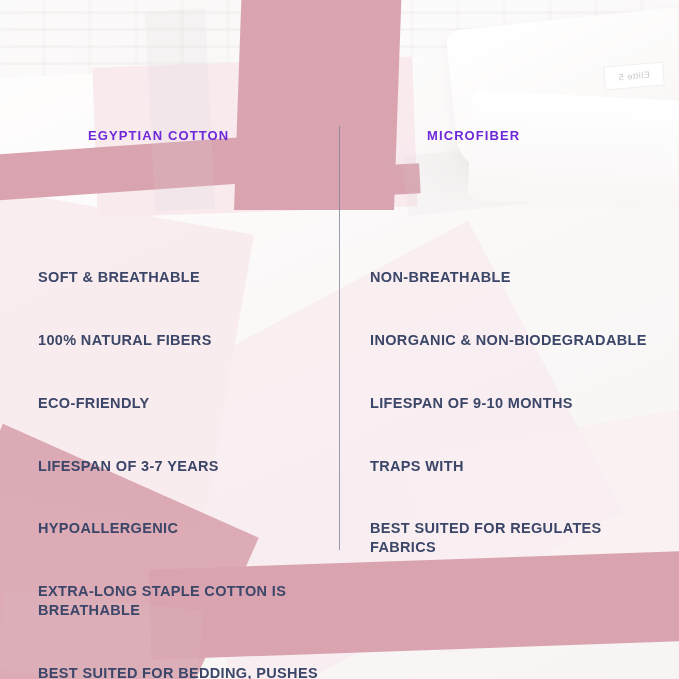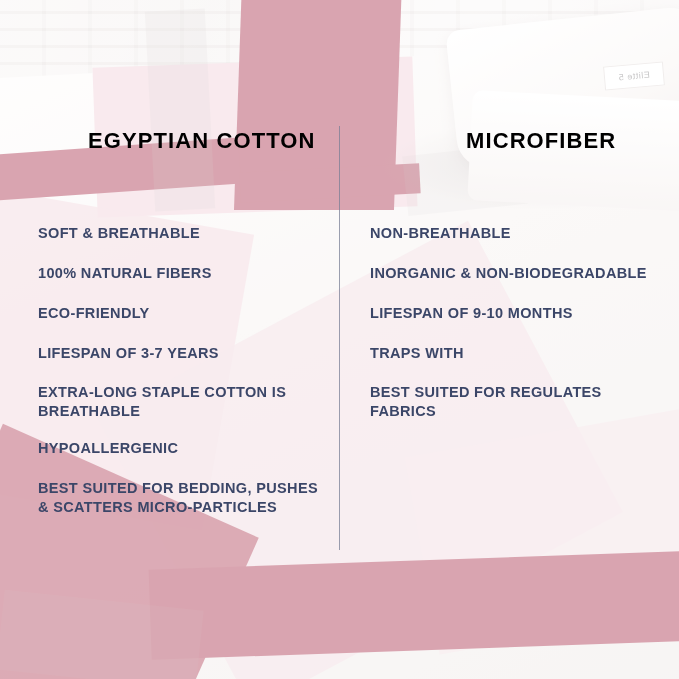--- a/index.html
+++ b/index.html
@@ -164,41 +164,42 @@
     top: 126px;
     width: 1px;
     height: 424px;
     background: #7a7f96;
     opacity: .75;
   }
 
   .col-title {
     position: absolute;
     top: 128px;
-    font-size: 22px;
+    font-size: 13px;
     font-weight: bold;
     letter-spacing: 1.1px;
-    color: #000000;
+    color: #6d28d9;
   }
   .title-left { left: 88px; }
-  .title-right { left: 466px; }
+  .title-right { left: 427px; }
 
   .items {
     position: absolute;
     top: 224px;
     font-size: 14.5px;
     letter-spacing: .35px;
     color: #3b4668;
     font-weight: bold;
     line-height: 1.3;
   }
   .items-left { left: 38px; width: 292px; }
   .items-right { left: 370px; width: 300px; }
   .item {
     margin-bottom: 21px;
+    margin-top: 44px;
   }
   .item.two-line { margin-bottom: 18px; }
 </style>
 </head>
 <body>
 
 <div id="stage">
 
   <div class="bg-layer">
     <div class="bg-wall"></div>
@@ -232,22 +233,22 @@
     <div class="divider"></div>
 
     <div class="col-title title-left">EGYPTIAN COTTON</div>
     <div class="col-title title-right">MICROFIBER</div>
 
     <div class="items items-left">
       <div class="item">SOFT &amp; BREATHABLE</div>
       <div class="item">100% NATURAL FIBERS</div>
       <div class="item">ECO-FRIENDLY</div>
       <div class="item">LIFESPAN OF 3-7 YEARS</div>
+      <div class="item">HYPOALLERGENIC</div>
       <div class="item two-line">EXTRA-LONG STAPLE COTTON IS BREATHABLE</div>
-      <div class="item">HYPOALLERGENIC</div>
       <div class="item two-line">BEST SUITED FOR BEDDING, PUSHES &amp; SCATTERS MICRO-PARTICLES</div>
     </div>
 
     <div class="items items-right">
       <div class="item">NON-BREATHABLE</div>
       <div class="item">INORGANIC &amp; NON-BIODEGRADABLE</div>
       <div class="item">LIFESPAN OF 9-10 MONTHS</div>
       <div class="item">TRAPS WITH</div>
       <div class="item">BEST SUITED FOR REGULATES FABRICS</div>
     </div>

